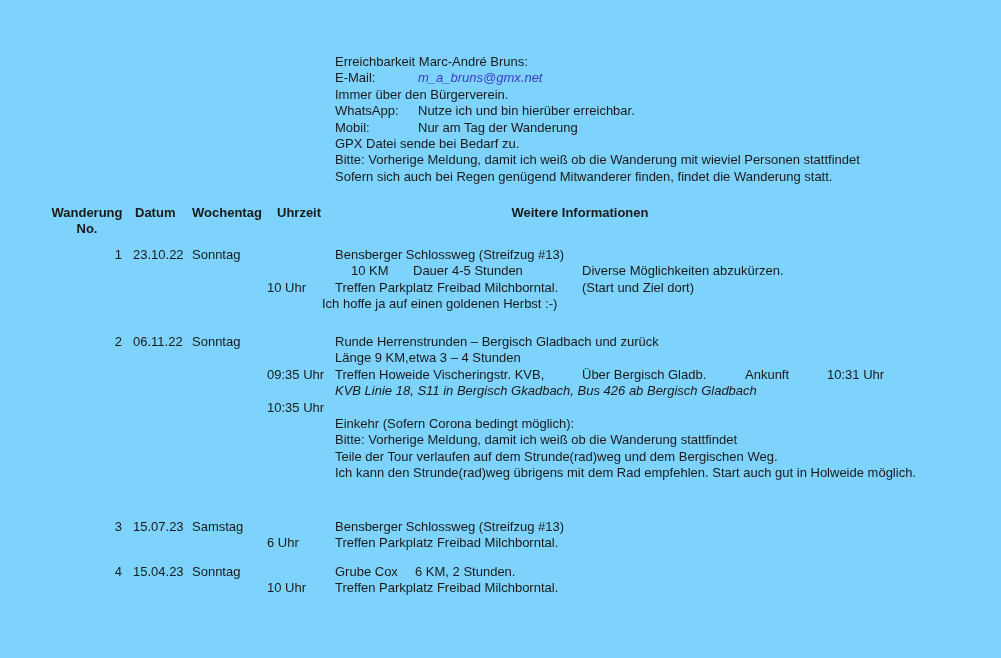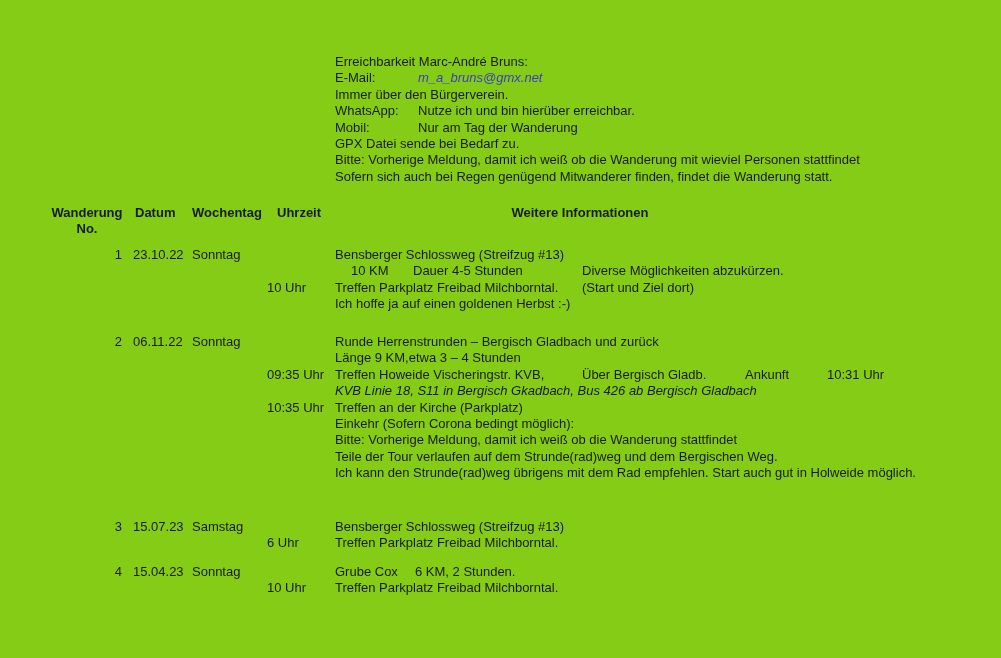--- a/index.html
+++ b/index.html
@@ -6,21 +6,21 @@
   body {
     width: 1001px; height: 658px;
     background: #ffffff;
     font-family: "Liberation Sans", "DejaVu Sans", sans-serif;
     color: #1a1a1a;
     overflow: hidden;
   }
   .page {
     position: relative;
     width: 1001px; height: 658px;
-    background: #84cc16;
+    background: #7dd3fc;
     font-size: 13px;
     line-height: 16.4px;
   }
   
   .contact {
     position: absolute; left: 335px; top: 54px;
     white-space: nowrap;
   }
   .contact .crow { display: flex; }
   .contact .clabel { display: inline-block; width: 83px; flex: 0 0 83px; }
@@ -97,21 +97,21 @@
           <span class="seg" style="left: 351px; text-align: right;">10 KM</span>
           <span class="seg" style="left: 413px;">Dauer 4-5 Stunden</span>
           <span class="seg" style="left: 582px;">Diverse Möglichkeiten abzukürzen.</span>
         </div>
         <div class="tline">
           <span class="seg" style="left: 267px;">10 Uhr</span>
           <span class="seg" style="left: 335px;">Treffen Parkplatz Freibad Milchborntal.</span>
           <span class="seg" style="left: 582px;">(Start und Ziel dort)</span>
         </div>
         <div class="tline">
-          <span class="seg" style="left: 335px;">Ich hoffe ja auf einen goldenen Herbst :-)</span>
+          <span class="seg" style="left: 322px;">Ich hoffe ja auf einen goldenen Herbst :-)</span>
         </div>
       </div>
       <div class="trow" style="top: 334px;">
         <div class="tline">
           <span class="seg seg-no" style="left: 96px; width: 26px;">2</span>
           <span class="seg" style="left: 133px;">06.11.22</span>
           <span class="seg" style="left: 192px;">Sonntag</span>
           <span class="seg" style="left: 335px;">Runde Herrenstrunden – Bergisch Gladbach und zurück</span>
         </div>
         <div class="tline">
@@ -122,21 +122,20 @@
           <span class="seg" style="left: 335px;">Treffen Howeide Vischeringstr. KVB,</span>
           <span class="seg" style="left: 582px;">Über Bergisch Gladb.</span>
           <span class="seg" style="left: 745px;">Ankunft</span>
           <span class="seg" style="left: 827px;">10:31 Uhr</span>
         </div>
         <div class="tline">
           <span class="seg" style="left: 335px; font-style: italic;">KVB Linie 18, S11 in Bergisch Gkadbach, Bus 426 ab Bergisch Gladbach</span>
         </div>
         <div class="tline">
           <span class="seg" style="left: 267px;">10:35 Uhr</span>
-          <span class="seg" style="left: 335px;">Treffen an der Kirche (Parkplatz)</span>
         </div>
         <div class="tline">
           <span class="seg" style="left: 335px;">Einkehr (Sofern Corona bedingt möglich):</span>
         </div>
         <div class="tline">
           <span class="seg" style="left: 335px;">Bitte: Vorherige Meldung, damit ich weiß ob die Wanderung stattfindet</span>
         </div>
         <div class="tline">
           <span class="seg" style="left: 335px;">Teile der Tour verlaufen auf dem Strunde(rad)weg und dem Bergischen Weg.</span>
         </div>

